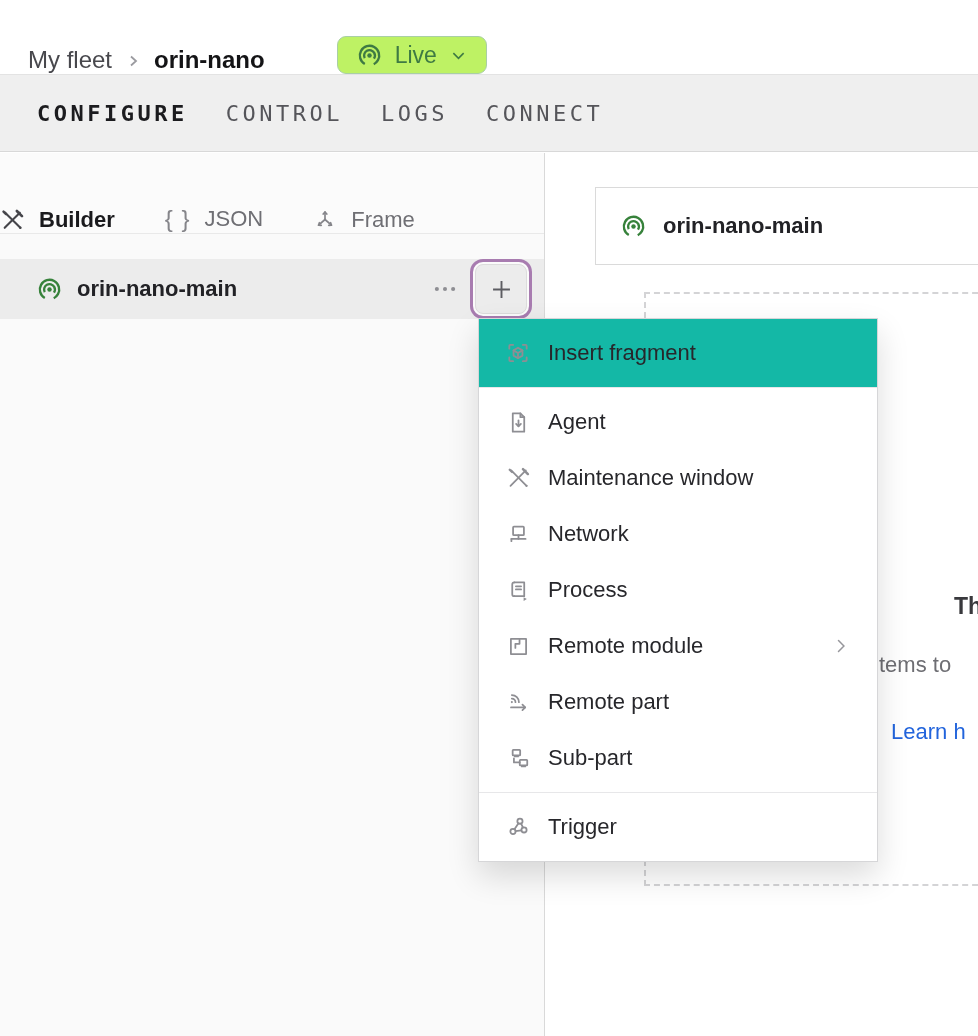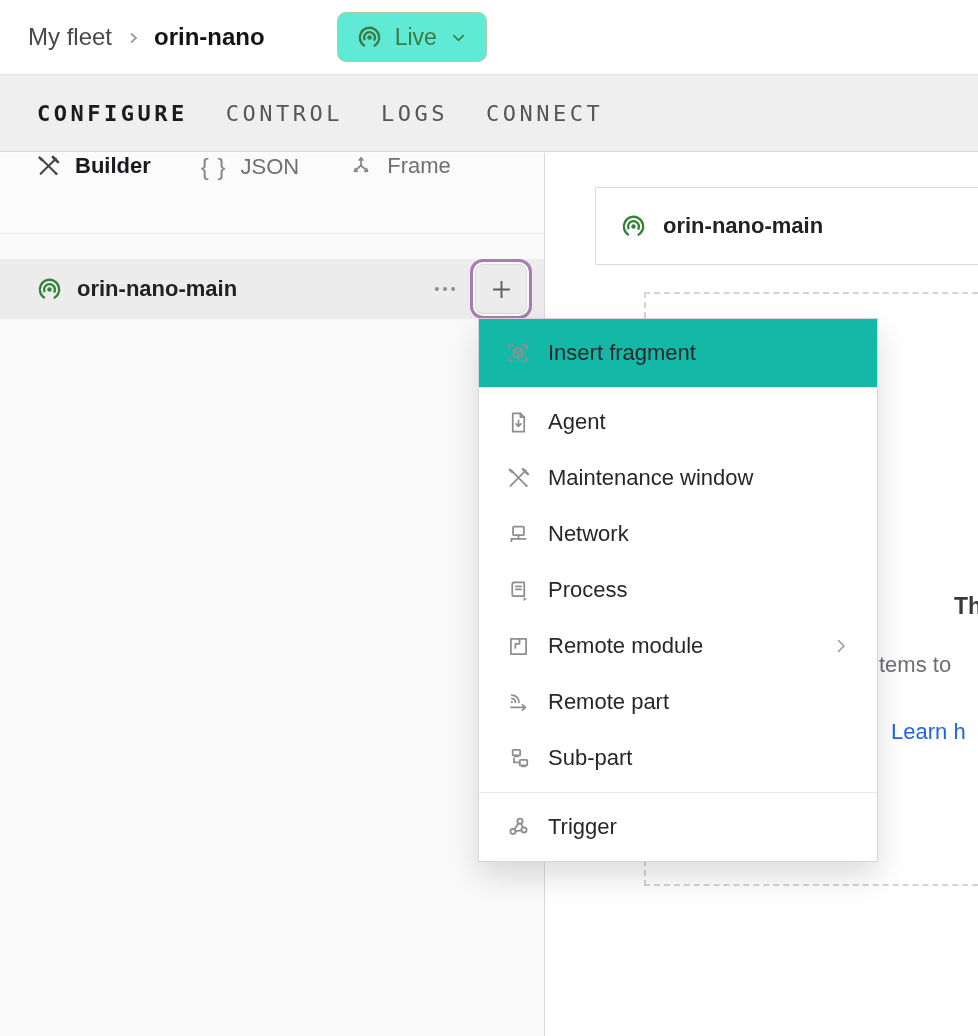--- a/index.html
+++ b/index.html
@@ -1,46 +1,46 @@
 <!DOCTYPE html>
 <html><head>
 <meta charset="utf-8">
 <style>
   html,body{margin:0;padding:0;background:#fff;}
   .page{position:relative;width:978px;height:1036px;overflow:hidden;background:#fff;
         font-family:"Liberation Sans",sans-serif;color:#222226;}
 
   
   .header{position:absolute;top:0;left:0;right:0;height:74px;background:#fff;
-          display:flex;align-items:center;padding-left:28px;box-sizing:border-box;}
+          display:flex;align-items:flex-end;padding-left:28px;box-sizing:border-box;}
   .breadcrumb{display:flex;align-items:center;gap:13px;font-size:24px;}
   .crumb{color:#48484d;text-decoration:none;cursor:pointer;}
   .crumb-sep{display:flex;align-items:center;margin-top:2px;}
   .crumb-current{color:#141416;font-weight:bold;}
-  .live-badge{margin-left:72px;height:50px;border-radius:9px;background:#5eead4;
+  .live-badge{margin-left:72px;height:38px;border-radius:9px;background:#bef264;
               border:1px solid #a9cfa5;display:flex;align-items:center;gap:12px;
               padding:12px 18px;font-size:23px;color:#3e7a43;cursor:pointer;
               font-family:"Liberation Sans",sans-serif;}
   .live-badge .bicon{display:flex;color:#3e7a43;}
 
   
   .tabbar{position:absolute;top:74px;left:0;right:0;height:78px;background:#efefef;
           border-top:1px solid #e3e3e3;border-bottom:1px solid #d8d8d8;
           display:flex;align-items:center;padding-left:37px;gap:38px;box-sizing:border-box;
           font-family:"DejaVu Sans Mono","Liberation Mono",monospace;font-size:22px;
           letter-spacing:3.5px;color:#55555a;}
   .tab{cursor:pointer;white-space:nowrap;}
   .tab.active{color:#1b1b1e;font-weight:bold;}
 
   
   .content{position:absolute;top:153px;bottom:0;left:0;right:0;display:flex;}
   .left-panel{width:545px;min-width:545px;background:#fafafa;border-right:1px solid #d9d9d9;
               display:flex;flex-direction:column;box-sizing:border-box;}
   .view-tabs{height:80px;background:#fbfbfb;border-bottom:1px solid #e9e9e9;
-             display:flex;align-items:flex-start;gap:50px;padding-left:36px;font-size:22px;}
+             display:flex;align-items:flex-end;gap:50px;font-size:22px;}
   .view-tab{display:flex;align-items:center;gap:14px;color:#6f6f74;cursor:pointer;}
   .view-tab.active{color:#1a1a1d;font-weight:bold;}
   .view-tab .vicon{display:flex;align-items:center;}
   .braces{font-size:24px;color:#85858a;font-weight:500;letter-spacing:1px;}
   .vt-spacer{height:25px;}
   .machine-row{height:60px;background:#ececec;display:flex;align-items:center;
                padding:0 11px 0 36px;gap:14px;cursor:pointer;}
   .machine-row .bicon{display:flex;color:#37823b;}
   .machine-name{font-size:22px;font-weight:bold;color:#222226;}
   .row-actions{margin-left:auto;display:flex;align-items:center;gap:13px;}

